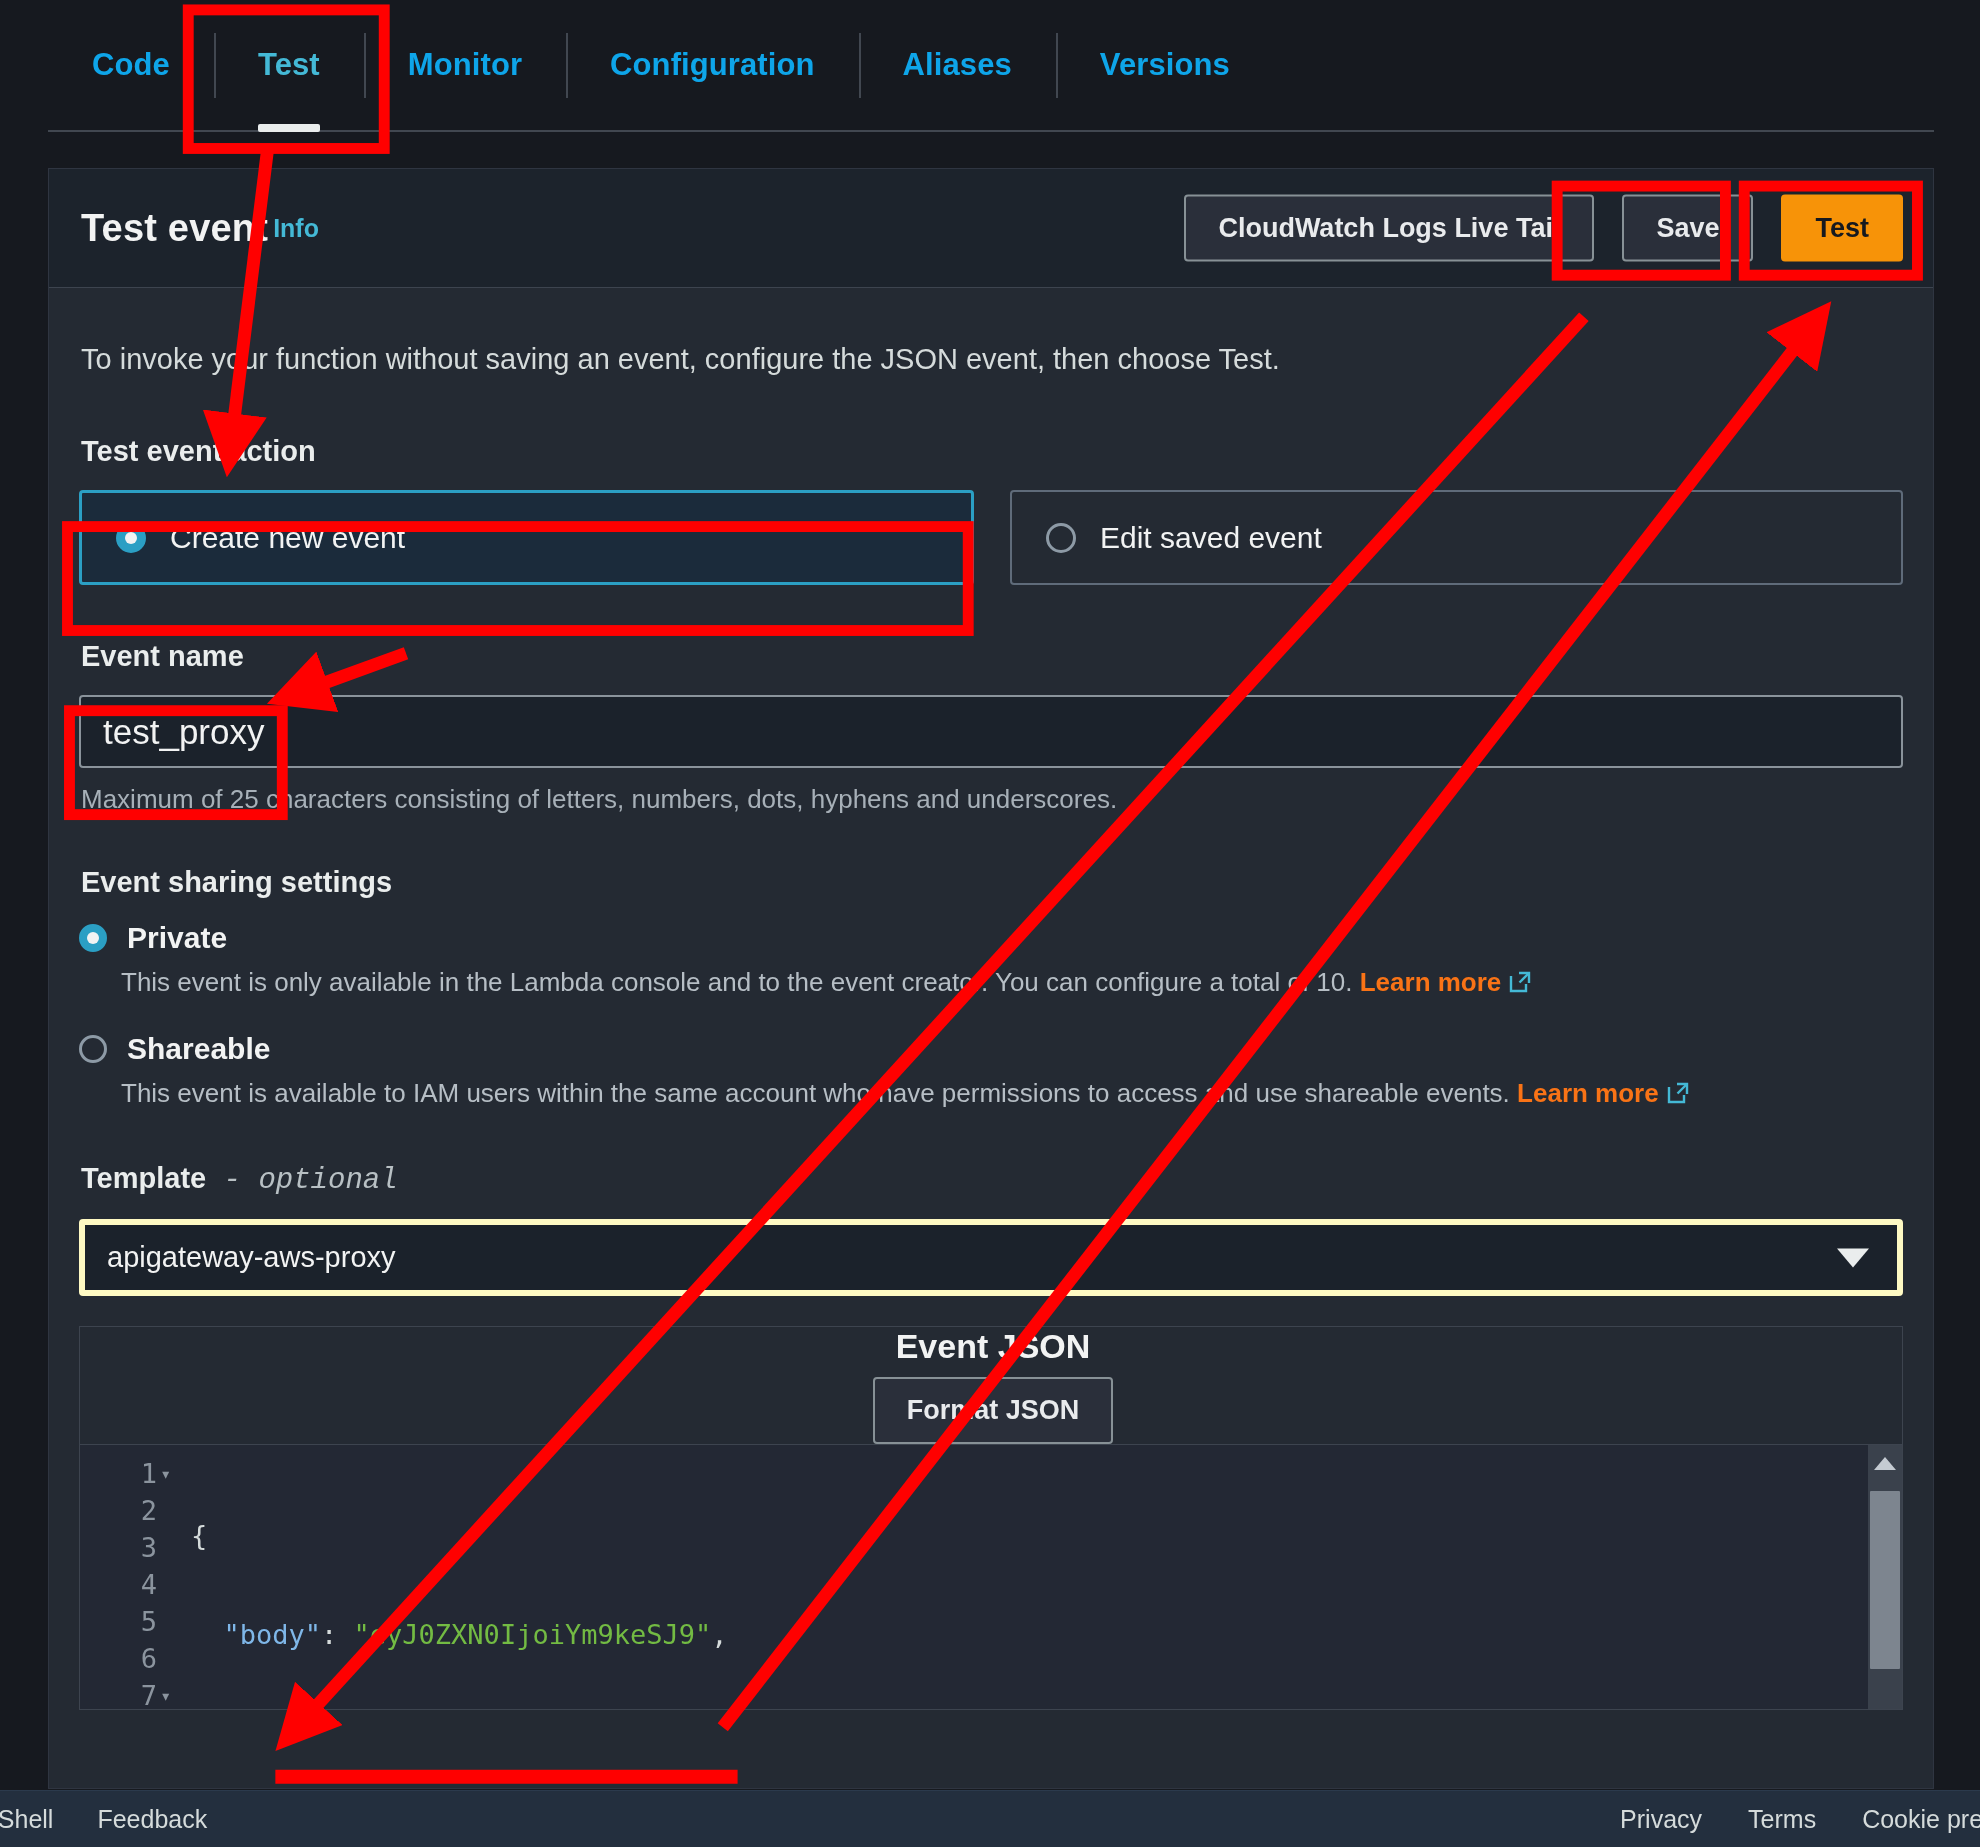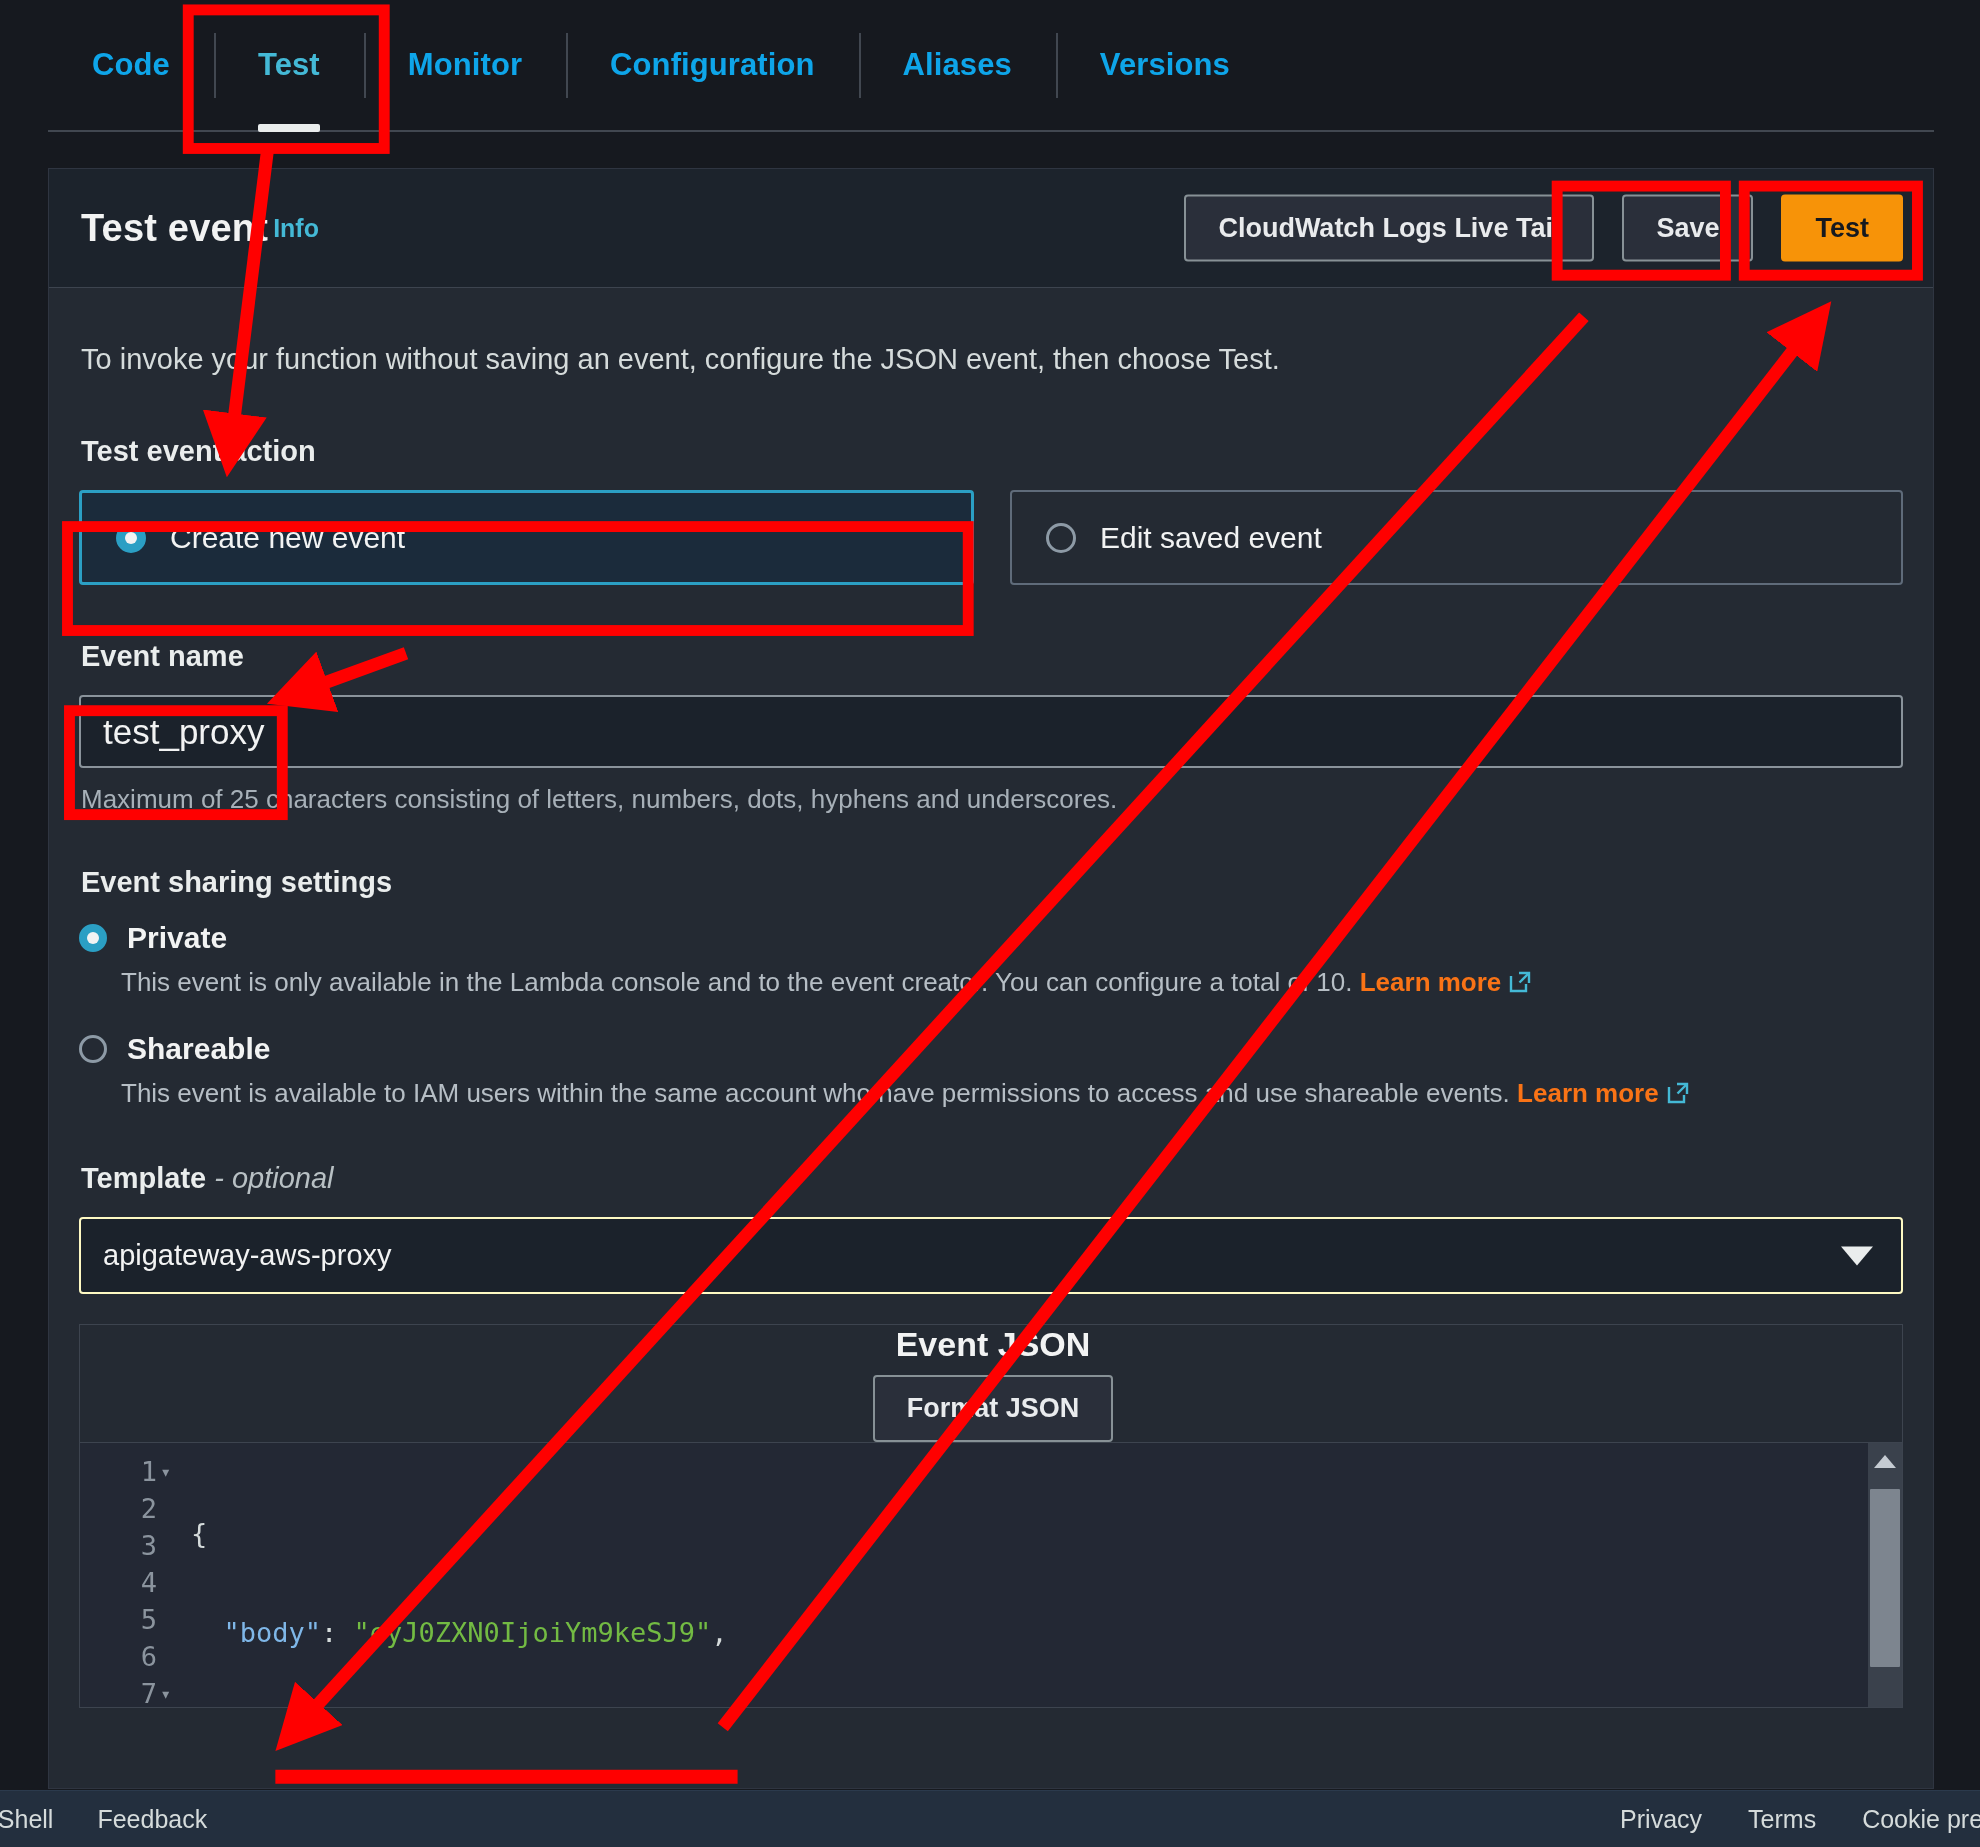--- a/index.html
+++ b/index.html
@@ -74,21 +74,21 @@
 
   
   .body { padding: 55px 30px 0 30px; }
   .intro {
     font-size: 29px; color: #d5dbdb; margin-bottom: 59px; padding-left: 2px;
   }
   .field-label {
     font-size: 29px; font-weight: bold; color: #eaeded; margin-bottom: 22px;
     padding-left: 2px;
   }
-  .field-label .opt { font-weight: normal; font-style: italic; color:#b8c0c4; }
+  .field-label .opt { font-weight: normal; font-style: italic; color:#b8c0c4;font-family:Liberation Mono, monospace; }
 
   
   .tiles { display: flex; gap: 36px; }
   .tile {
     flex: 1; height: 95px; display: flex; align-items: center;
     border-radius: 4px; padding-left: 34px;
     border: 2px solid #5f6b7a; background: #242a33;
   }
   .tile.selected { border: 3px solid #2b9fc4; background: #1b2b3b; }
   .radio {
@@ -123,21 +123,21 @@
   .learn { color: #f97316; font-weight: bold; }
   .extlink {
     display:inline-block; width: 22px; height: 22px; position: relative;
     vertical-align: -2px; margin-left: 8px;
   }
   .extlink svg { display:block; }
 
   
   .select {
     width: 100%; height: 77px; position: relative;
-    background: #1b222b; border: 2px solid #fef9c3; border-radius: 4px;
+    background: #1b222b; border: 6px solid #fef9c3; border-radius: 4px;
     display: flex; align-items: center; padding: 0 22px;
     font-size: 29px; color: #f2f3f3;
   }
   .chev {
     position: absolute; right: 28px; top: 50%; transform: translateY(-50%);
     width: 0; height: 0;
     border-left: 16px solid transparent; border-right: 16px solid transparent;
     border-top: 19px solid #eaeded;
   }
 

